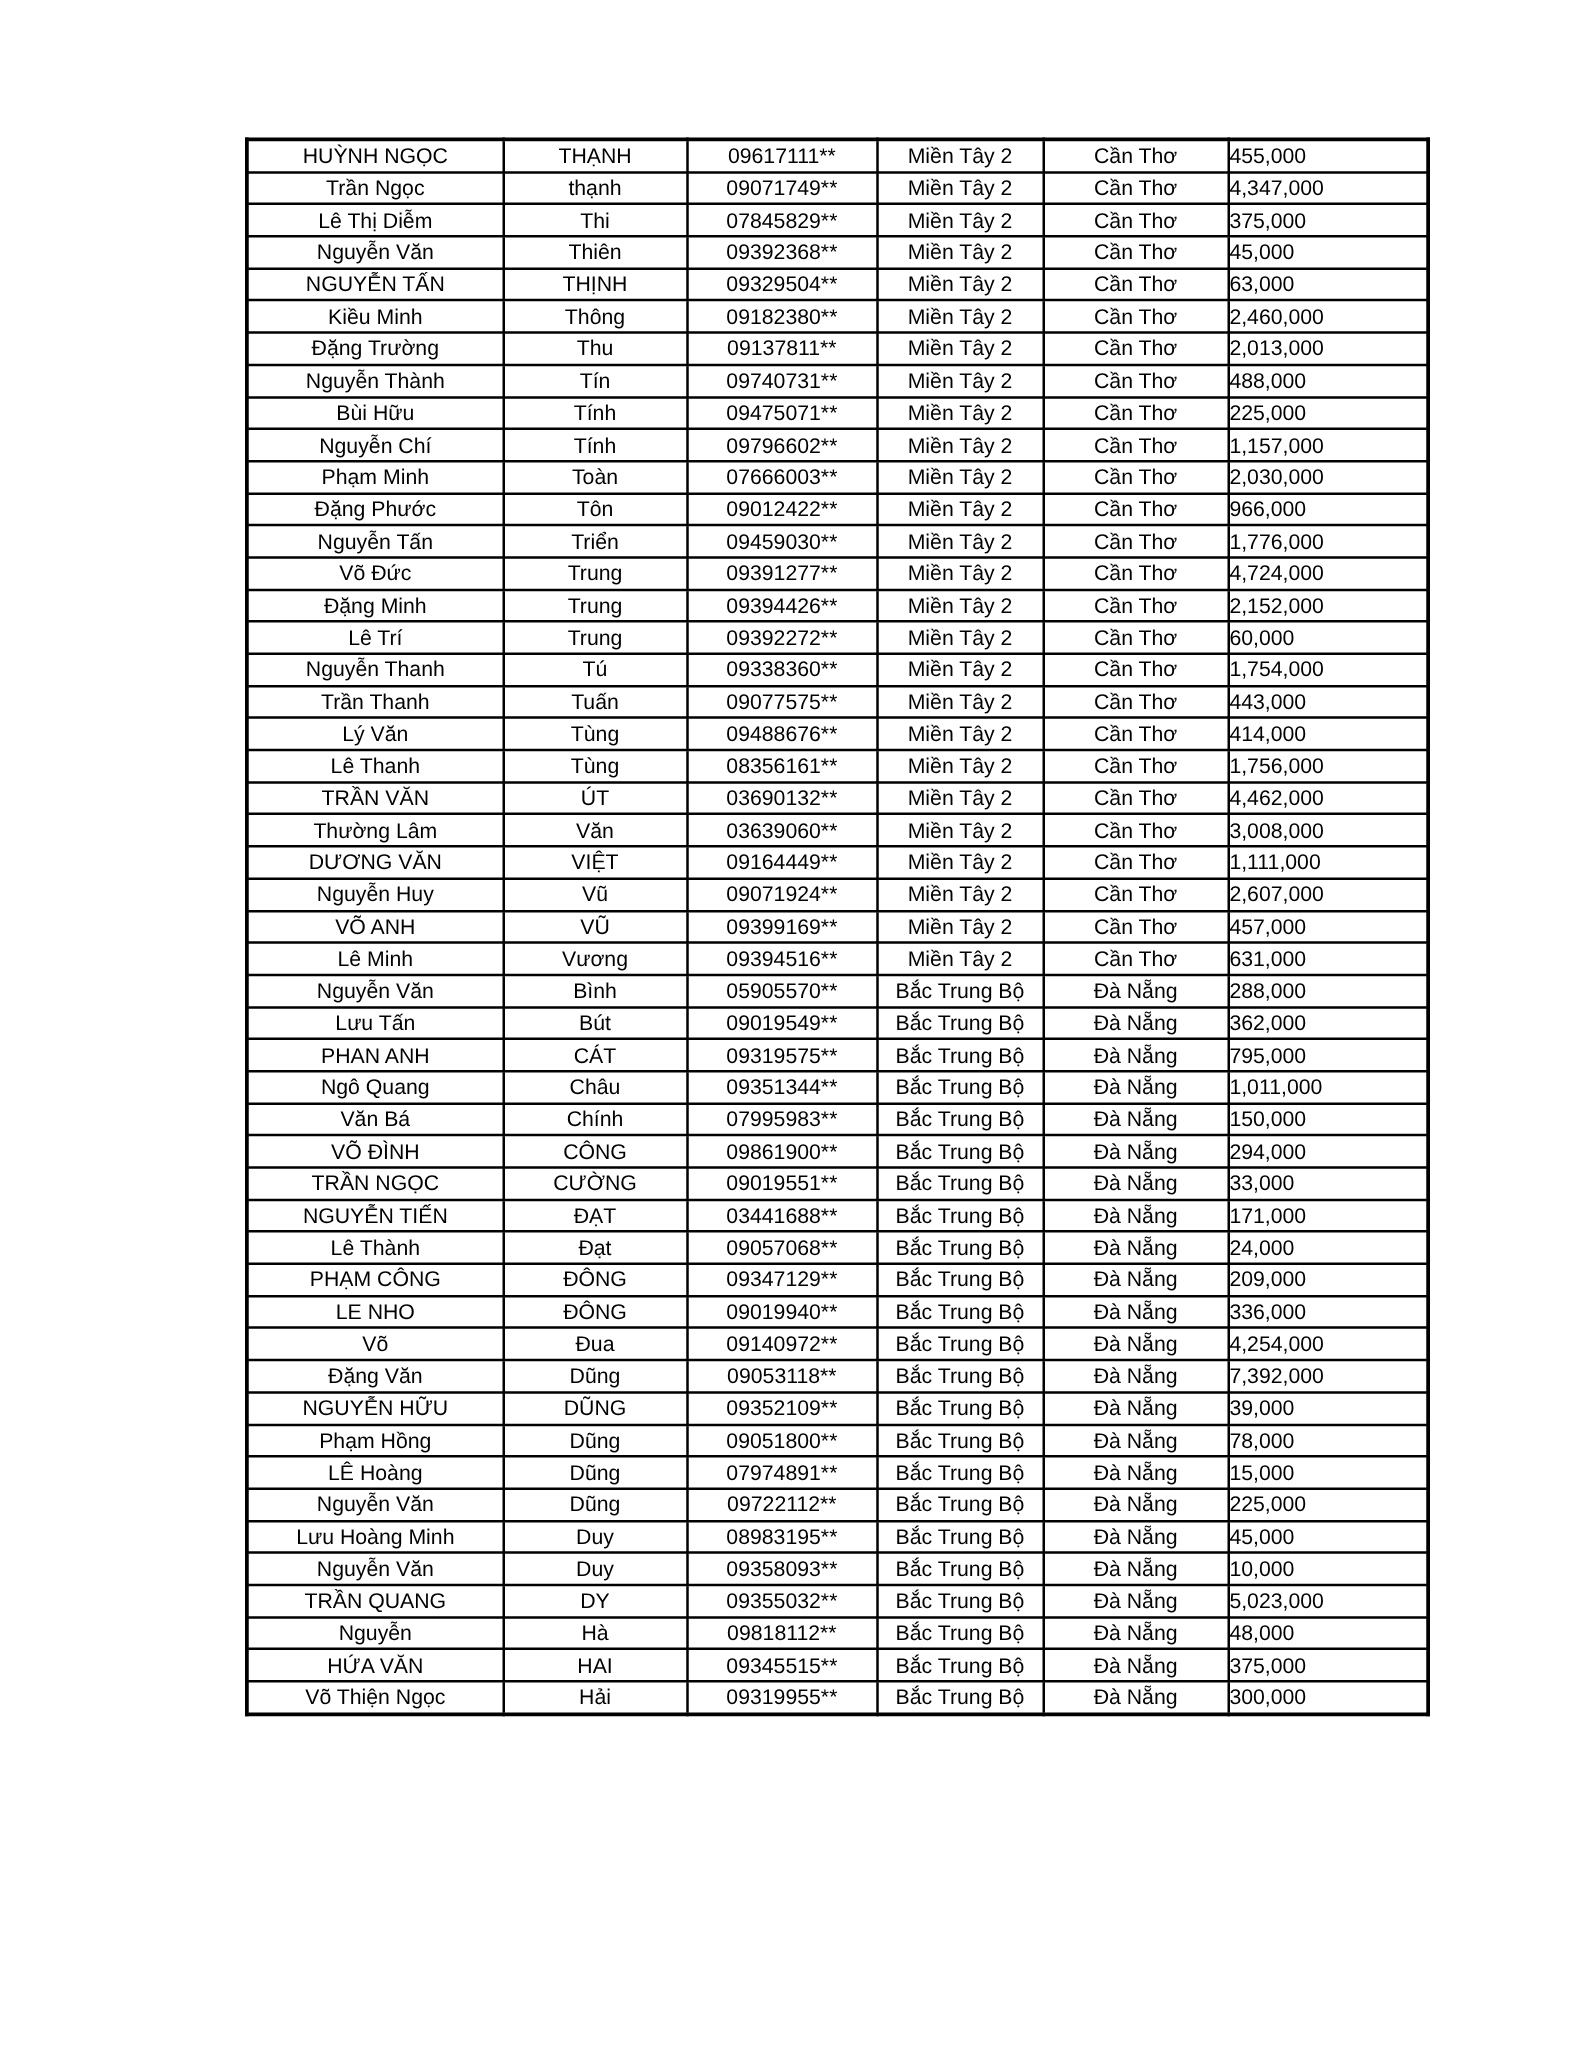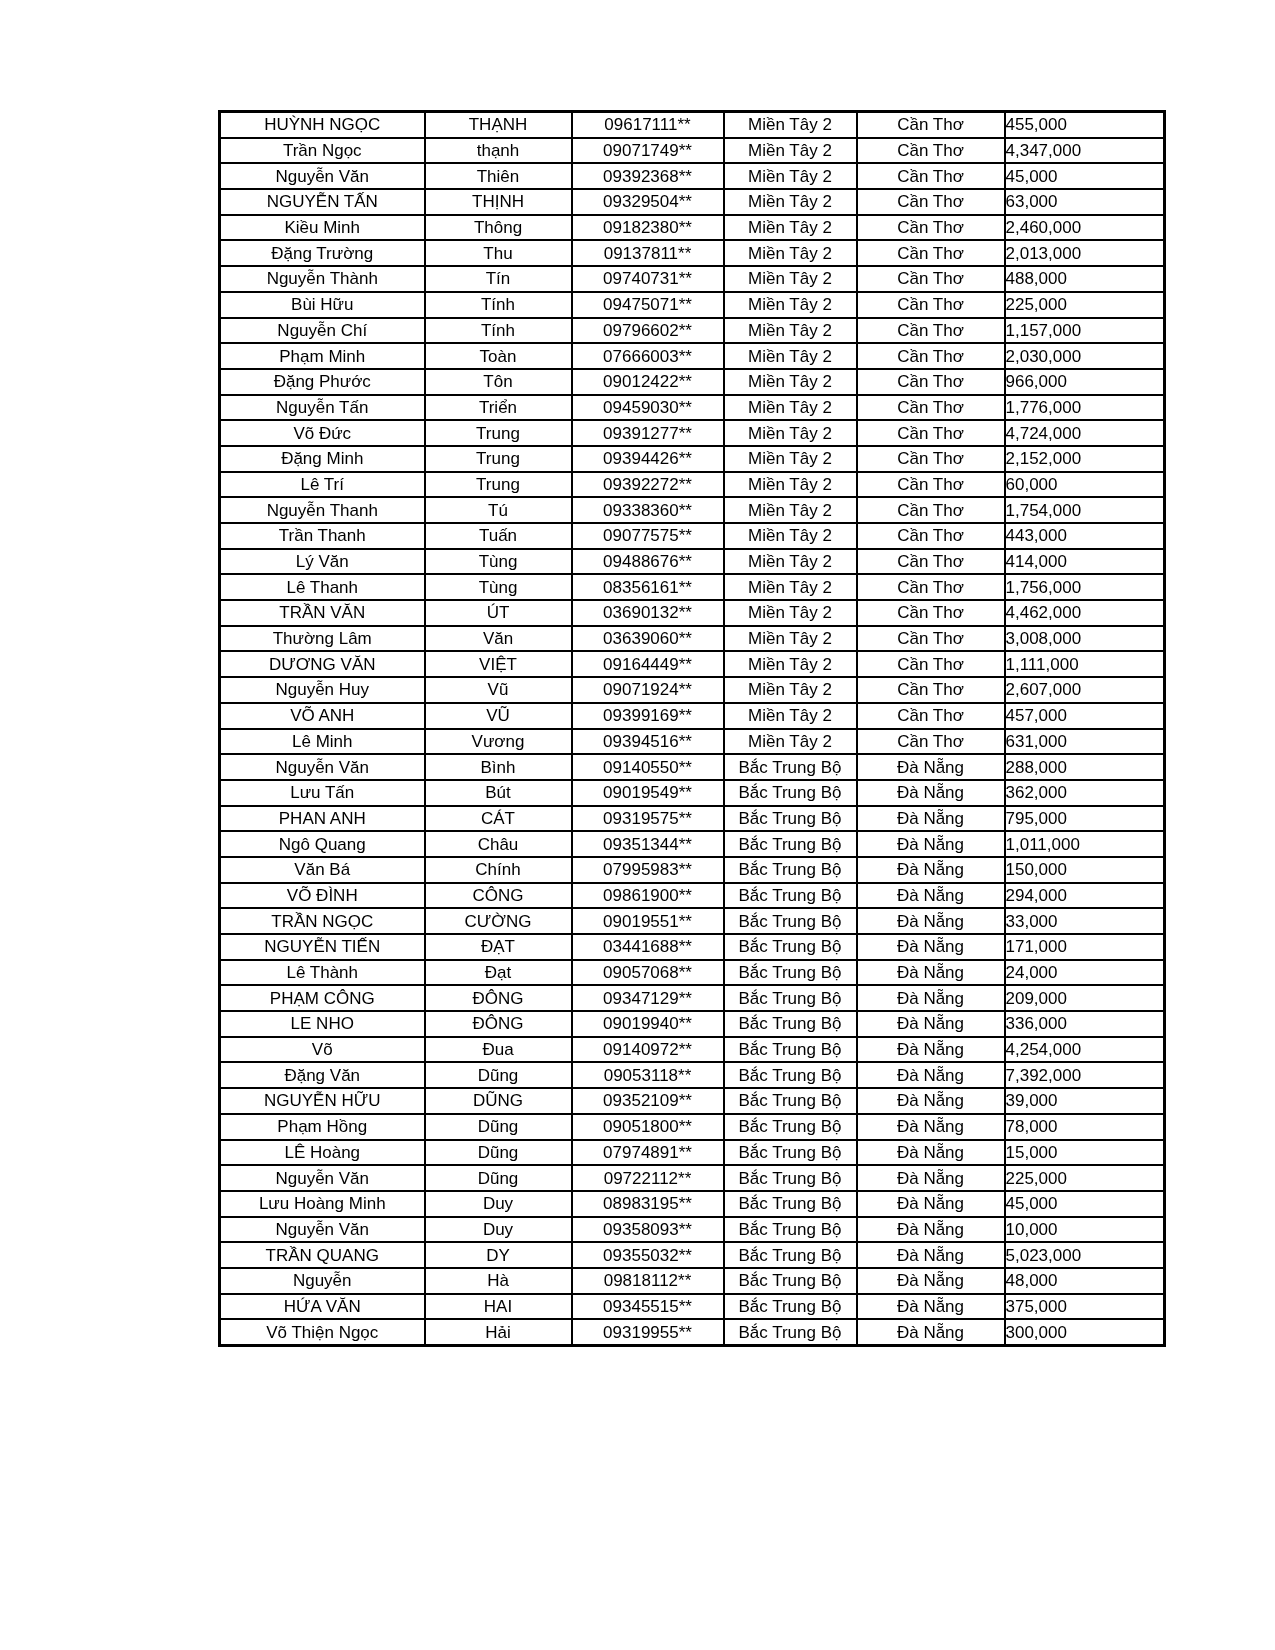--- a/index.html
+++ b/index.html
@@ -9,21 +9,21 @@
   }
   body {
     width: 1275px;
     height: 1650px;
     position: relative;
     font-family: "Liberation Sans", sans-serif;
     color: #000000;
   }
   .sheet {
     position: absolute;
-    left: 178px;
+    left: 156px;
     top: 110px;
     padding-left: 40px;
   }
   table.roster {
     border-collapse: collapse;
     table-layout: fixed;
     width: 945px;
   }
   table.roster td {
     border: 2px solid #000000;
@@ -73,20 +73,28 @@
         </tr>
         <tr>
           <td class="c-first">Trần Ngọc</td>
           <td class="c-last">thạnh</td>
           <td class="c-phone">09071749**</td>
           <td class="c-region">Miền Tây 2</td>
           <td class="c-city">Cần Thơ</td>
           <td class="c-amount">4,347,000</td>
         </tr>
         <tr>
+          <td class="c-first">Lê Thị Diễm</td>
+          <td class="c-last">Thi</td>
+          <td class="c-phone">07845829**</td>
+          <td class="c-region">Miền Tây 2</td>
+          <td class="c-city">Cần Thơ</td>
+          <td class="c-amount">375,000</td>
+        </tr>
+        <tr>
           <td class="c-first">Nguyễn Văn</td>
           <td class="c-last">Thiên</td>
           <td class="c-phone">09392368**</td>
           <td class="c-region">Miền Tây 2</td>
           <td class="c-city">Cần Thơ</td>
           <td class="c-amount">45,000</td>
         </tr>
         <tr>
           <td class="c-first">NGUYỄN TẤN</td>
           <td class="c-last">THỊNH</td>
@@ -259,21 +267,21 @@
           <td class="c-first">Lê Minh</td>
           <td class="c-last">Vương</td>
           <td class="c-phone">09394516**</td>
           <td class="c-region">Miền Tây 2</td>
           <td class="c-city">Cần Thơ</td>
           <td class="c-amount">631,000</td>
         </tr>
         <tr>
           <td class="c-first">Nguyễn Văn</td>
           <td class="c-last">Bình</td>
-          <td class="c-phone">09140550**</td>
+          <td class="c-phone">05905570**</td>
           <td class="c-region">Bắc Trung Bộ</td>
           <td class="c-city">Đà Nẵng</td>
           <td class="c-amount">288,000</td>
         </tr>
         <tr>
           <td class="c-first">Lưu Tấn</td>
           <td class="c-last">Bút</td>
           <td class="c-phone">09019549**</td>
           <td class="c-region">Bắc Trung Bộ</td>
           <td class="c-city">Đà Nẵng</td>

